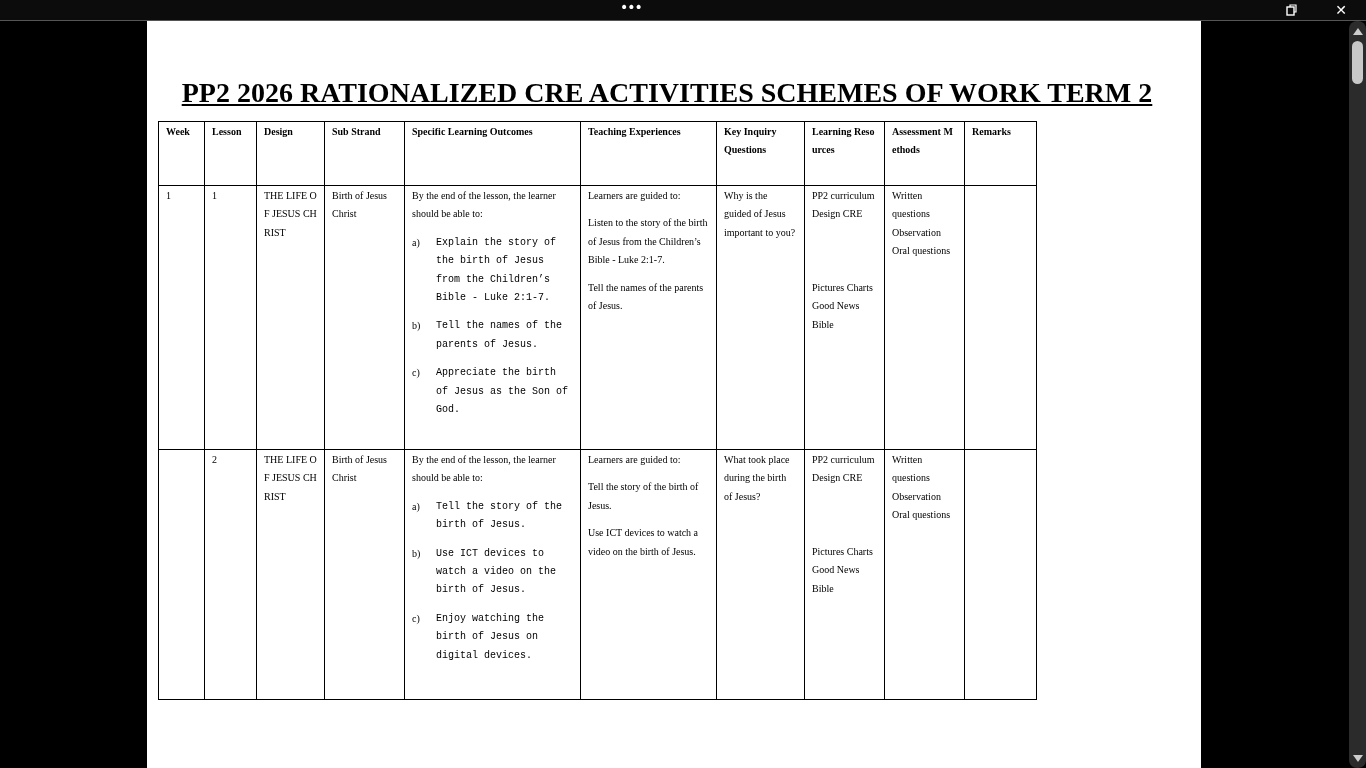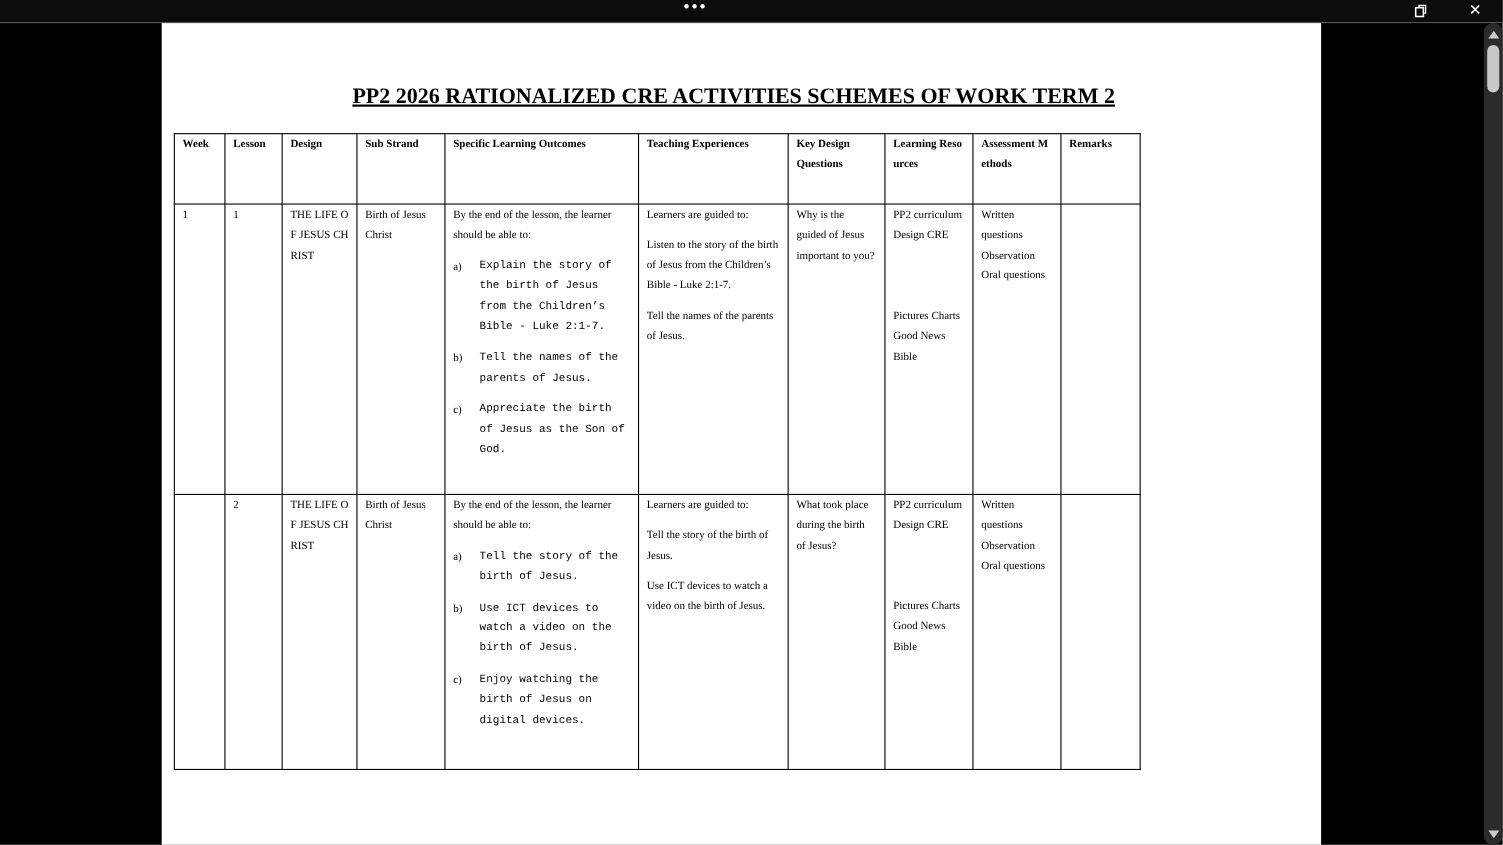--- a/index.html
+++ b/index.html
@@ -2,21 +2,21 @@
 <html><head>
 <meta charset="utf-8">
 <style>
   html, body { margin:0; padding:0; }
   body { width:1366px; height:768px; background:#000; overflow:hidden; position:relative; font-family:"Liberation Serif", serif; }
   .titlebar { position:absolute; left:0; top:0; width:1366px; height:20px; background:#0c0c0c; border-bottom:1px solid #555; }
   .dots { position:absolute; left:620px; top:2px; width:20px; height:14px; color:#fff; font-family:"DejaVu Sans", sans-serif; font-size:14px; line-height:10px; text-align:center; letter-spacing:-1px; cursor:pointer; }
   .restore { position:absolute; left:1285px; top:3px; width:14px; height:14px; cursor:pointer; }
   .close { position:absolute; left:1333px; top:2px; width:16px; height:16px; color:#fff; font-family:"DejaVu Sans", sans-serif; font-size:14px; line-height:16px; text-align:center; cursor:pointer; }
   .page { position:absolute; left:147px; top:21px; width:1054px; height:747px; background:#fff; }
-  .doc-title { position:absolute; left:0; top:56px; width:1054px; text-align:center; padding-left:0; font-weight:bold; font-size:20px; text-decoration:underline; color:#000; }
+  .doc-title { position:absolute; left:0; top:56px; width:1054px; text-align:center; padding-left:0; font-weight:bold; font-size:28px; text-decoration:underline; color:#000; }
   .doc-title span { position:relative; left:-7px; }
   table { position:absolute; left:11px; top:100px; border-collapse:collapse; font-size:10px; line-height:18.4px; color:#000; }
   th, td { border:1.3px solid #000; vertical-align:top; text-align:left; padding:1px 7px 0 7px; word-break:break-all; }
   th { font-weight:bold; height:62px; }
   td { word-break:normal; overflow-wrap:anywhere; }
   .brk { word-break:break-all; }
   p { margin:0; }
   .gap { margin-top:9px; }
   .li { display:flex; margin-top:10px; }
   .li .lbl { width:24px; flex:none; }
@@ -56,21 +56,21 @@
         <col style="width:72px">
     </colgroup>
     <thead>
       <tr>
         <th>Week</th>
         <th>Lesson</th>
         <th>Design</th>
         <th style="word-break:normal">Sub Strand</th>
         <th style="word-break:normal">Specific Learning Outcomes</th>
         <th style="word-break:normal">Teaching Experiences</th>
-        <th style="word-break:normal">Key Design Questions</th>
+        <th style="word-break:normal">Key Inquiry Questions</th>
         <th>Learning Resources</th>
         <th>Assessment Methods</th>
         <th>Remarks</th>
       </tr>
     </thead>
     <tbody>
       <tr style="height:264px">
         <td>1</td>
         <td>1</td>
         <td class="brk">THE LIFE OF JESUS CHRIST</td>

